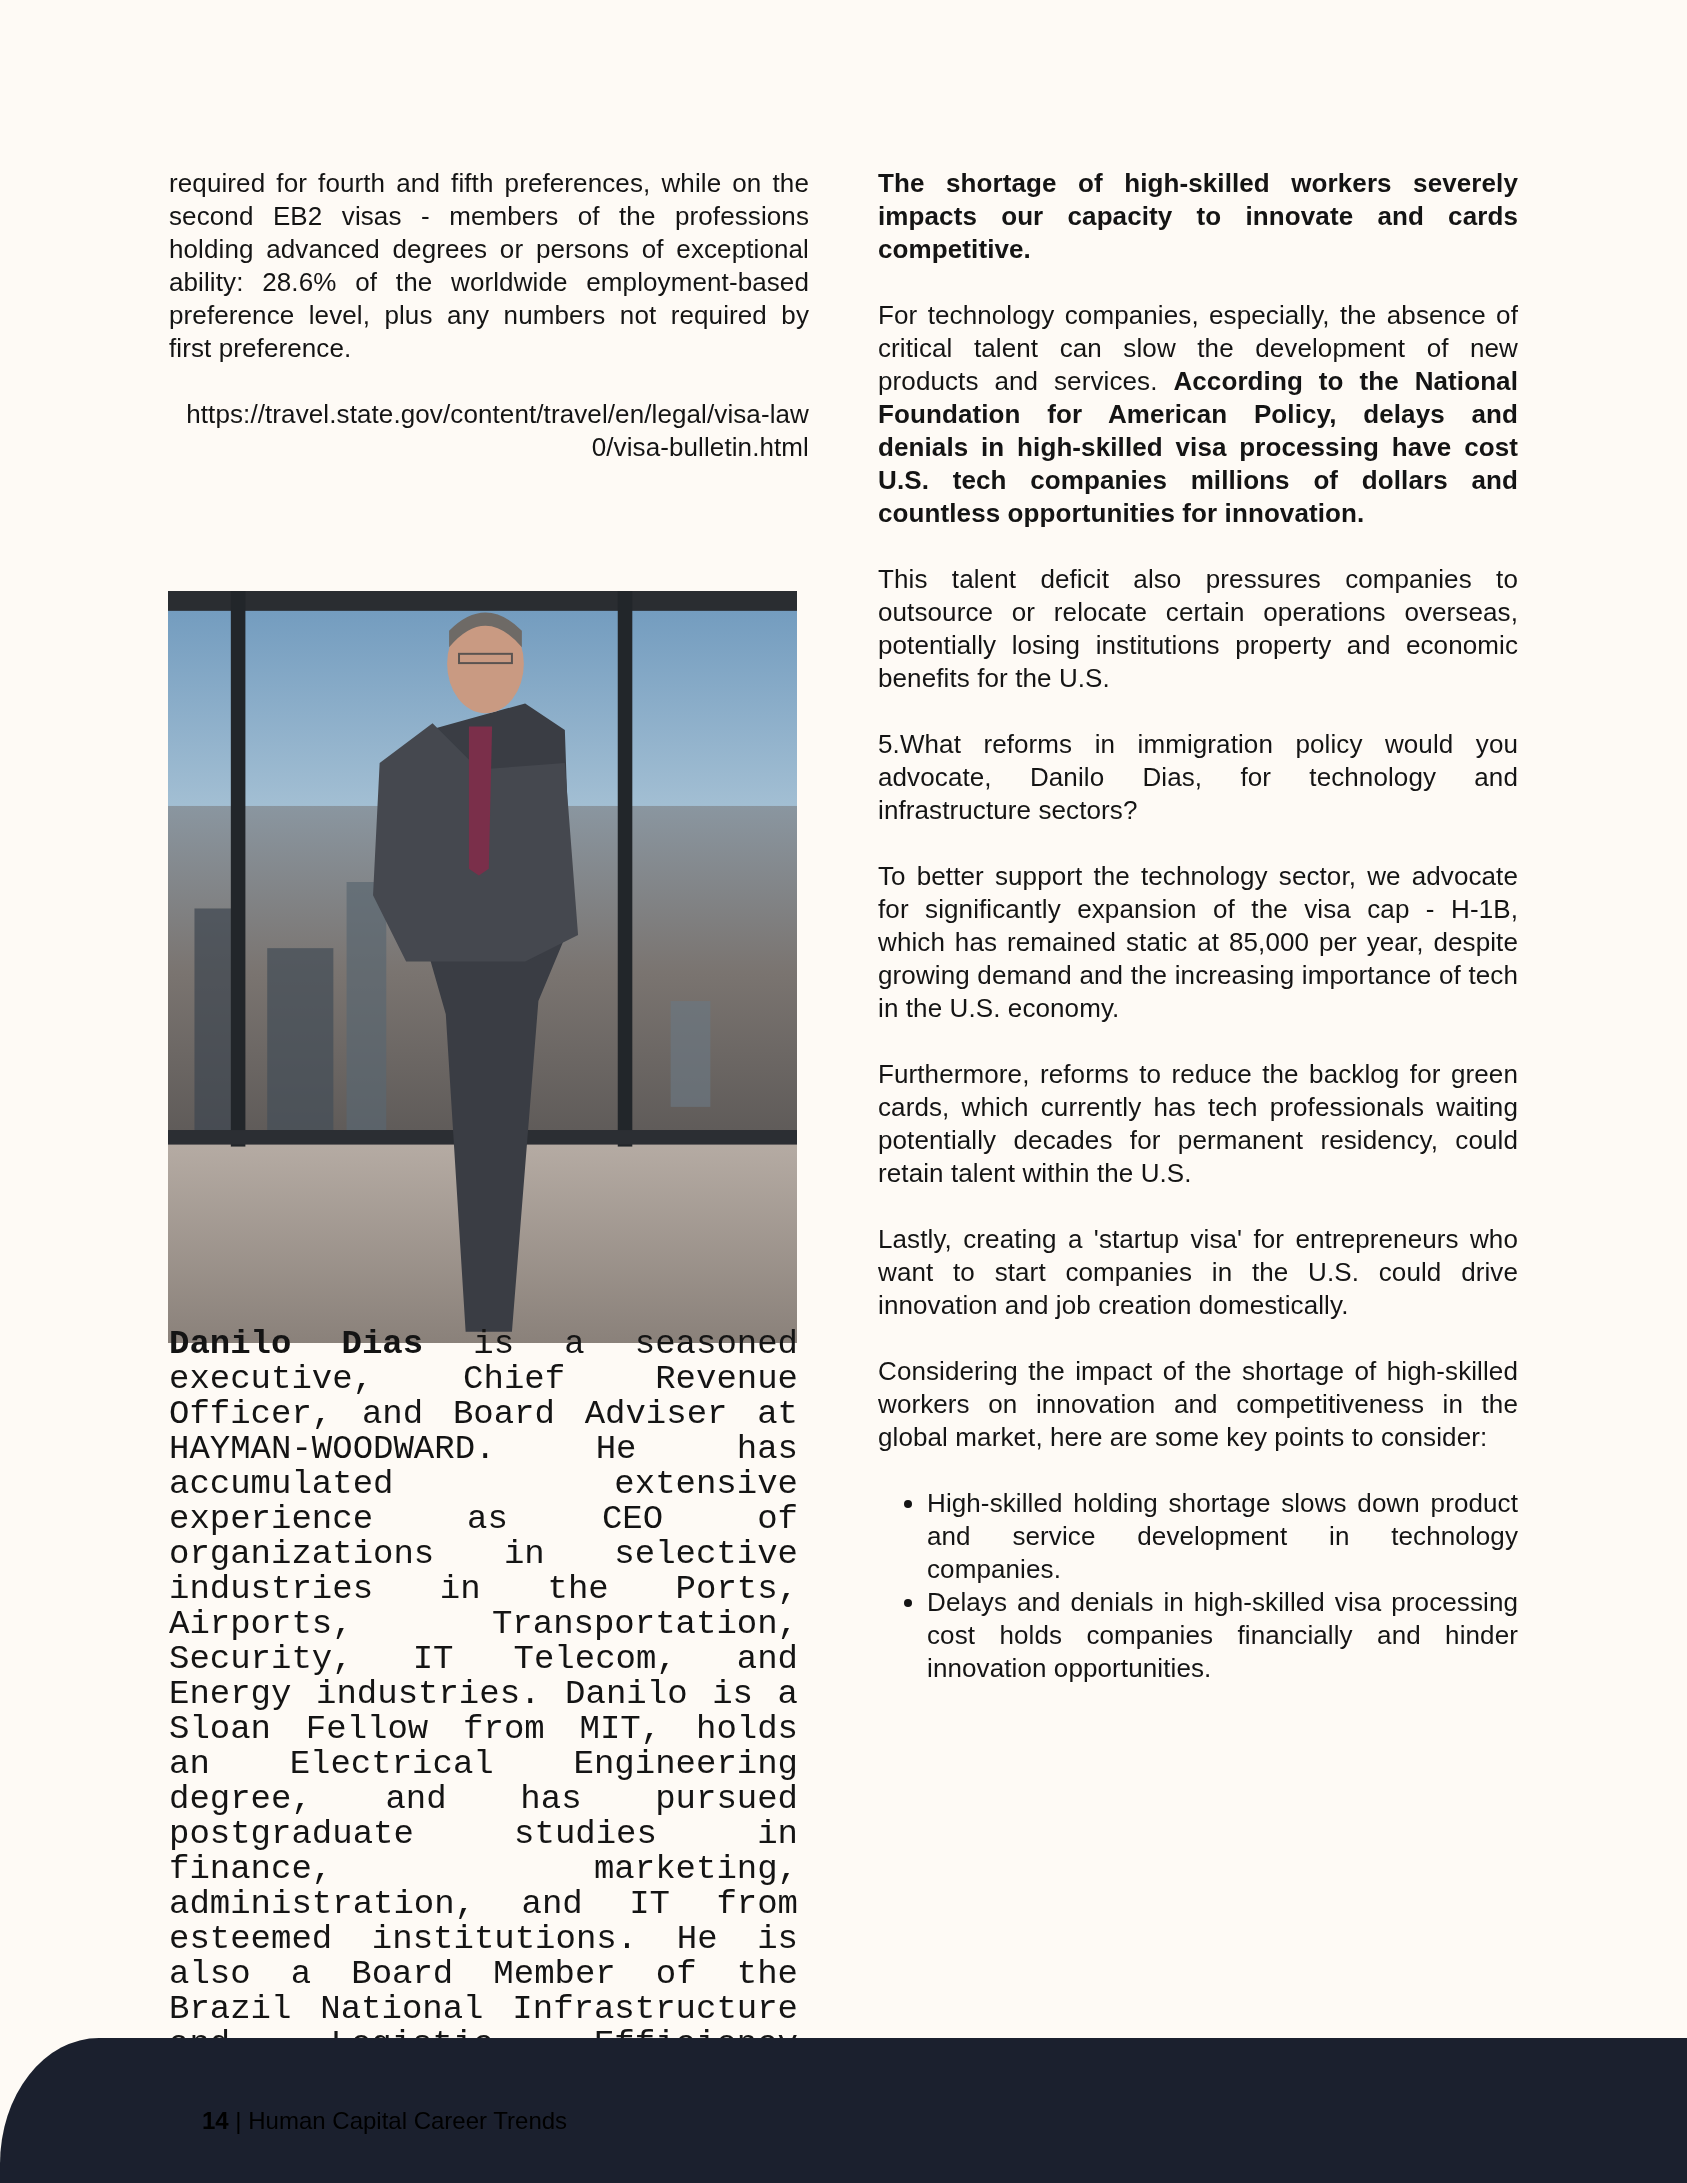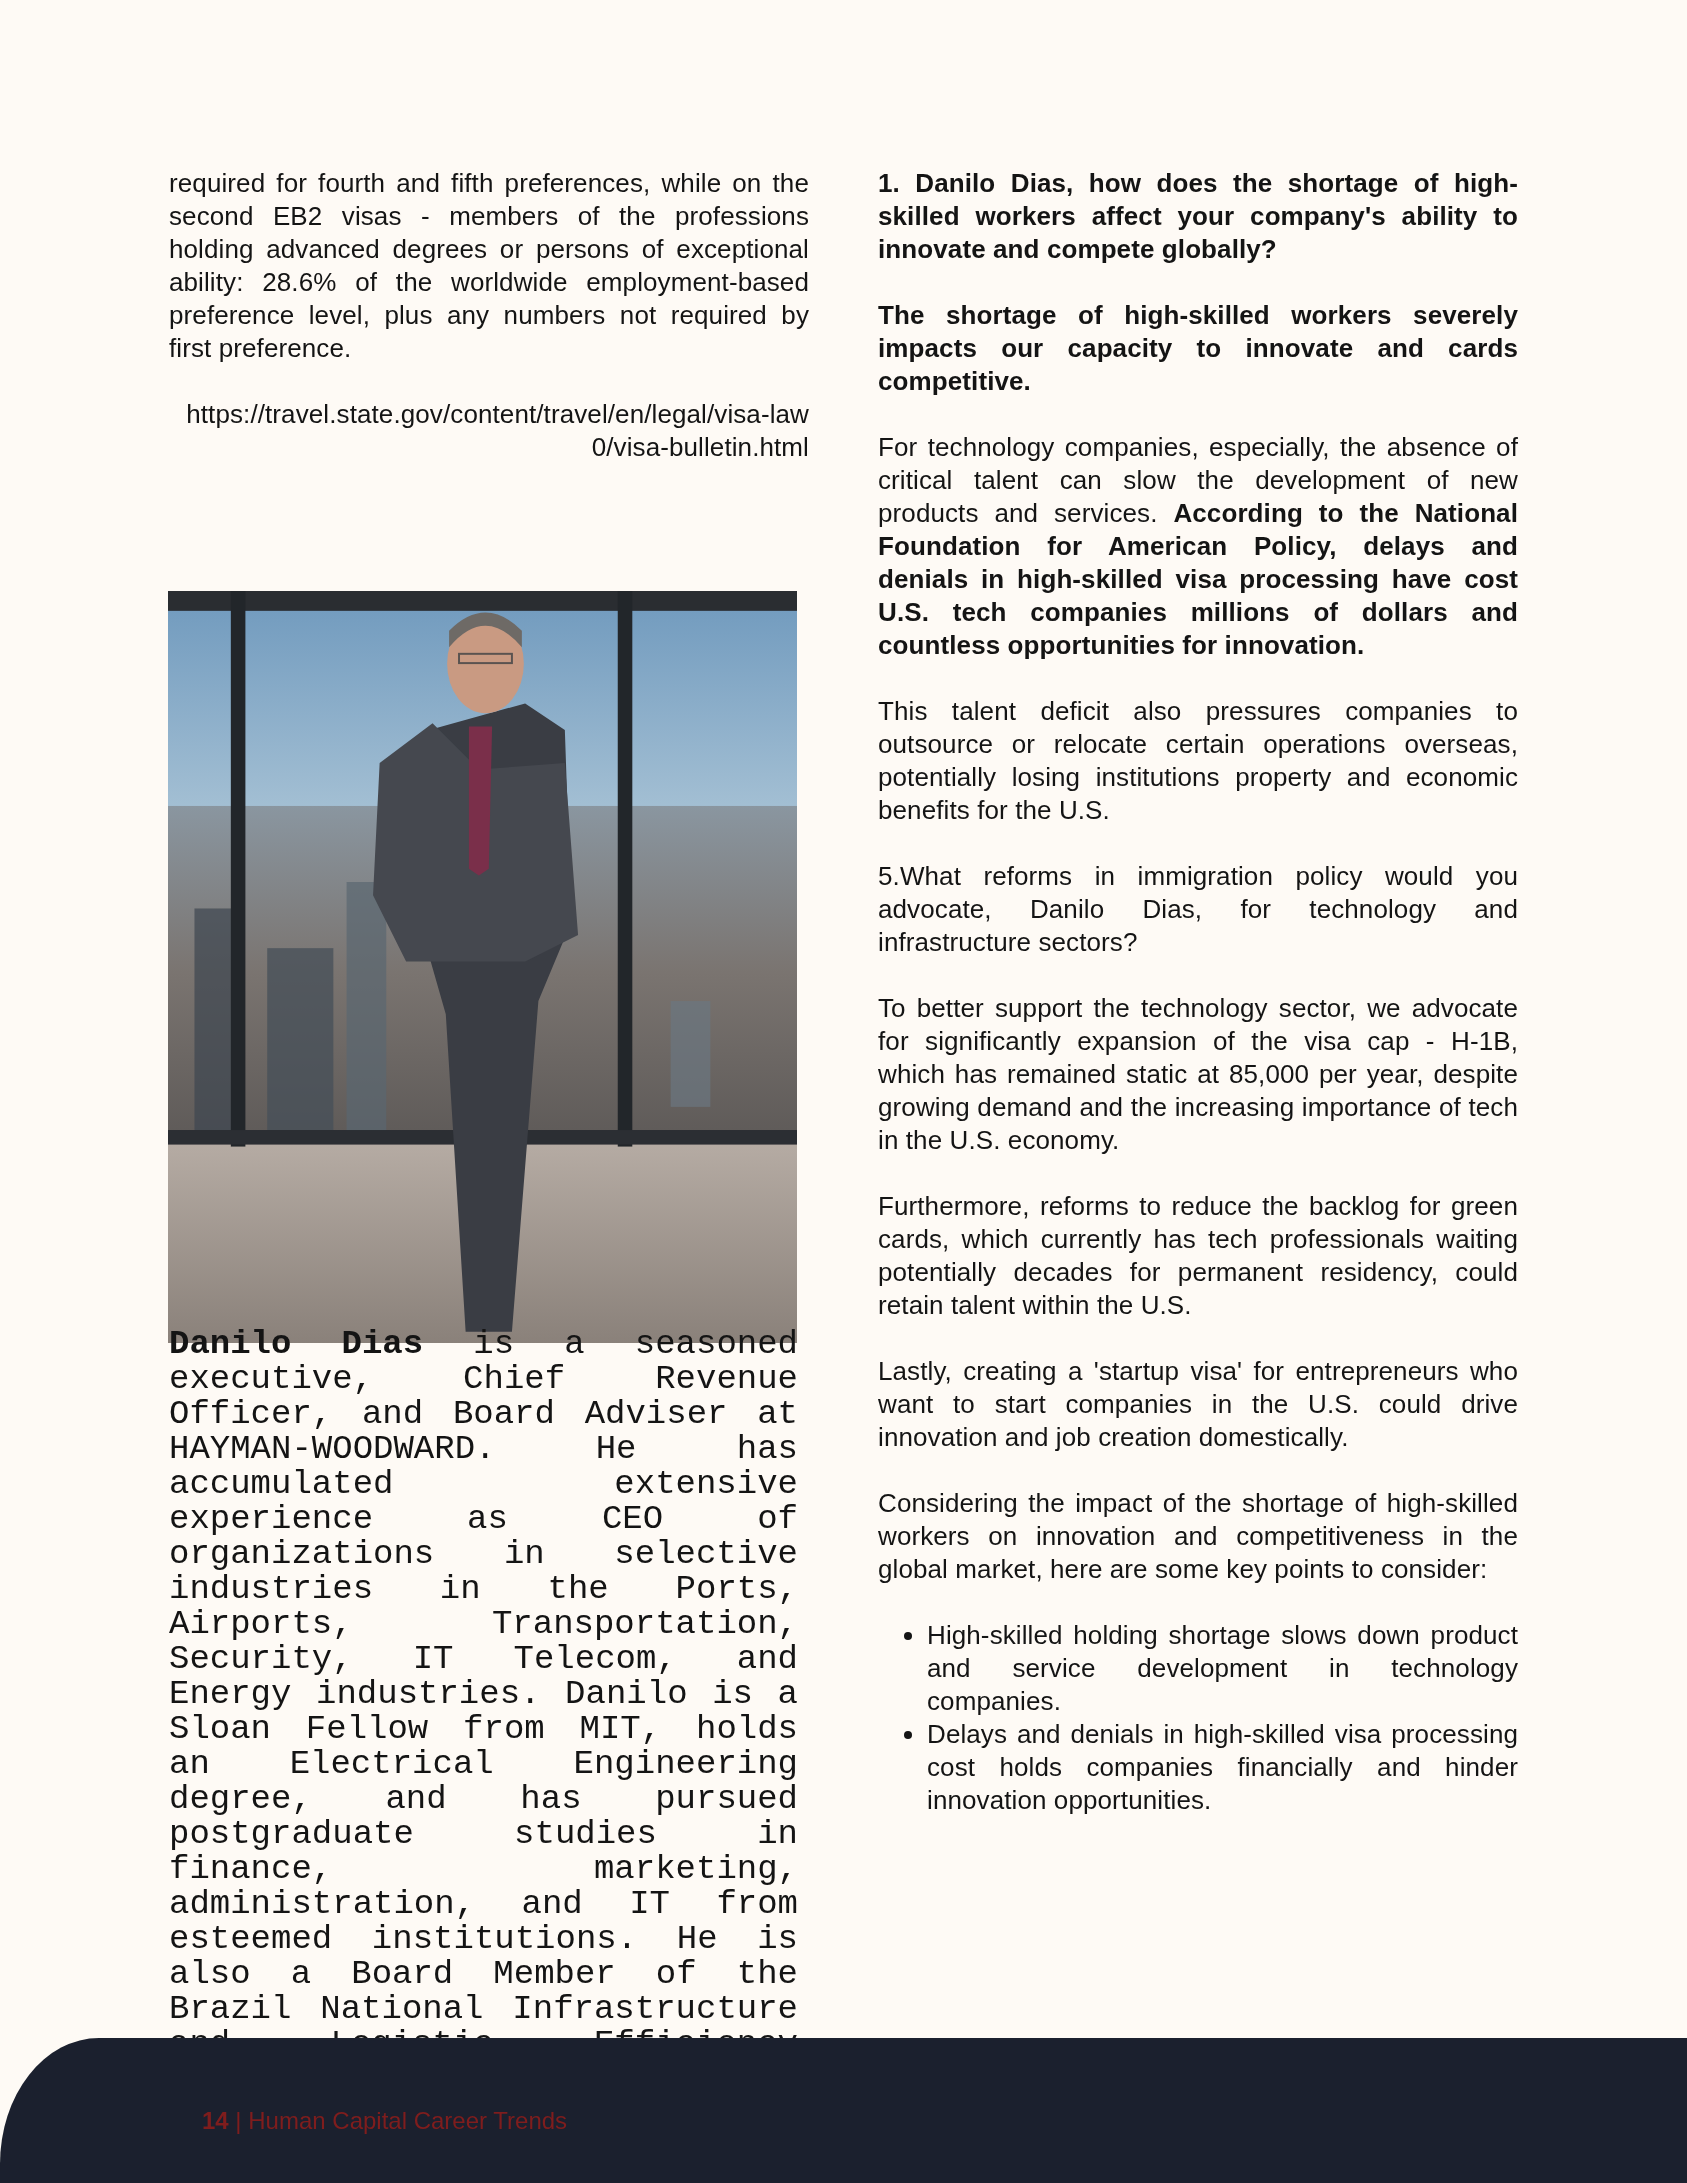--- a/index.html
+++ b/index.html
@@ -25,21 +25,21 @@
   .bio { position: absolute; left: 169px; top: 1327px; width: 629px;
     font-size: 34px; line-height: 35px; text-align: justify; font-family: Liberation Mono, monospace; }
   ul { margin: 0; padding-left: 49px; }
   li { margin: 0; padding-left: 0; }
   .footer {
     position: absolute; left: 0; top: 2038px; width: 1687px; height: 145px;
     background: #1B202E; border-top-left-radius: 99px 126px;
   }
   .footer-text {
     position: absolute; left: 202px; top: 2106px;
-    color: #7f1d1d; font-size: 24px; line-height: 29px;
+    color: #000000; font-size: 24px; line-height: 29px;
   }
   .footer-text .pg { font-weight: bold; }
 </style>
 </head>
 <body>
 
 <div class="col col-left">
   <p>required for fourth and fifth preferences, while on the second EB2 visas - members of the professions holding advanced degrees or persons of exceptional ability: 28.6% of the worldwide employment-based preference level, plus any numbers not required by first preference.</p>
   <p class="url">https://travel.state.gov/content/travel/en/legal/visa-law0/visa-bulletin.html</p>
 </div>
@@ -80,21 +80,20 @@
     <path d="M425 85 Q480 20 535 85 L535 60 Q480 5 425 60 Z" fill="#6e6a66"></path>
     <rect x="440" y="95" width="80" height="14" fill="none" stroke="#5a5350" stroke-width="3"></rect>
   </svg>
 </div>
 
 <div class="bio">
   <span class="bold">Danilo Dias</span><span> is a seasoned executive, Chief Revenue Officer, and Board Adviser at HAYMAN-WOODWARD. He has accumulated extensive experience as CEO of organizations in selective industries in the Ports, Airports, Transportation, Security, IT Telecom, and Energy industries. Danilo is a Sloan Fellow from MIT, holds an Electrical Engineering degree, and has pursued postgraduate studies in finance, marketing, administration, and IT from esteemed institutions. He is also a Board Member of the Brazil National Infrastructure and Logistic Efficiency Coalition.</span>
 </div>
 
 <div class="col col-right">
-  <p class="bold">1. Danilo Dias, how does the shortage of high-skilled workers affect your company's ability to innovate and compete globally?</p>
   <p class="bold">The shortage of high-skilled workers severely impacts our capacity to innovate and cards competitive.</p>
   <p><span>For technology companies, especially, the absence of critical talent can slow the development of new products and services. </span><span class="bold">According to the National Foundation for American Policy, delays and denials in high-skilled visa processing have cost U.S. tech companies millions of dollars and countless opportunities for innovation.</span></p>
   <p>This talent deficit also pressures companies to outsource or relocate certain operations overseas, potentially losing institutions property and economic benefits for the U.S.</p>
   <p>5.What reforms in immigration policy would you advocate, Danilo Dias, for technology and infrastructure sectors?</p>
   <p>To better support the technology sector, we advocate for significantly expansion of the visa cap - H-1B, which has remained static at 85,000 per year, despite growing demand and the increasing importance of tech in the U.S. economy.</p>
   <p>Furthermore, reforms to reduce the backlog for green cards, which currently has tech professionals waiting potentially decades for permanent residency, could retain talent within the U.S.</p>
   <p>Lastly, creating a 'startup visa' for entrepreneurs who want to start companies in the U.S. could drive innovation and job creation domestically.</p>
   <p>Considering the impact of the shortage of high-skilled workers on innovation and competitiveness in the global market, here are some key points to consider:</p>
   <ul>
     <li>High-skilled holding shortage slows down product and service development in technology companies.</li>

